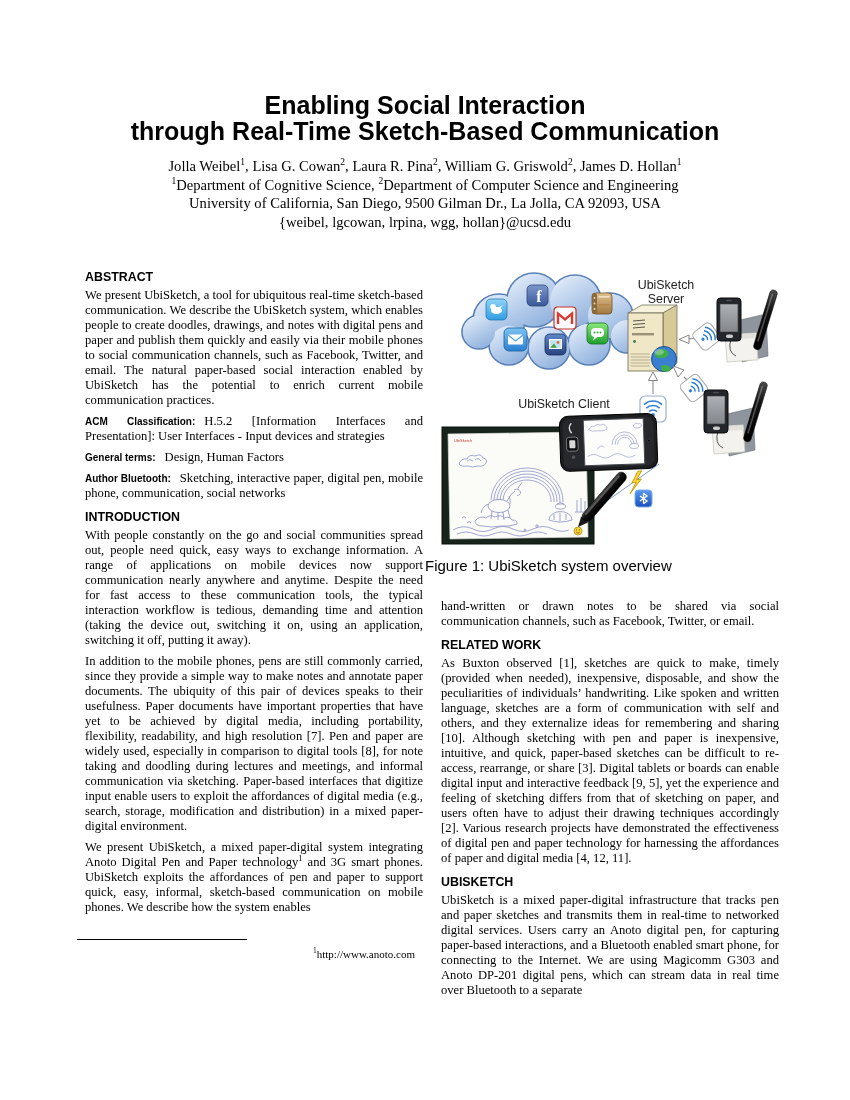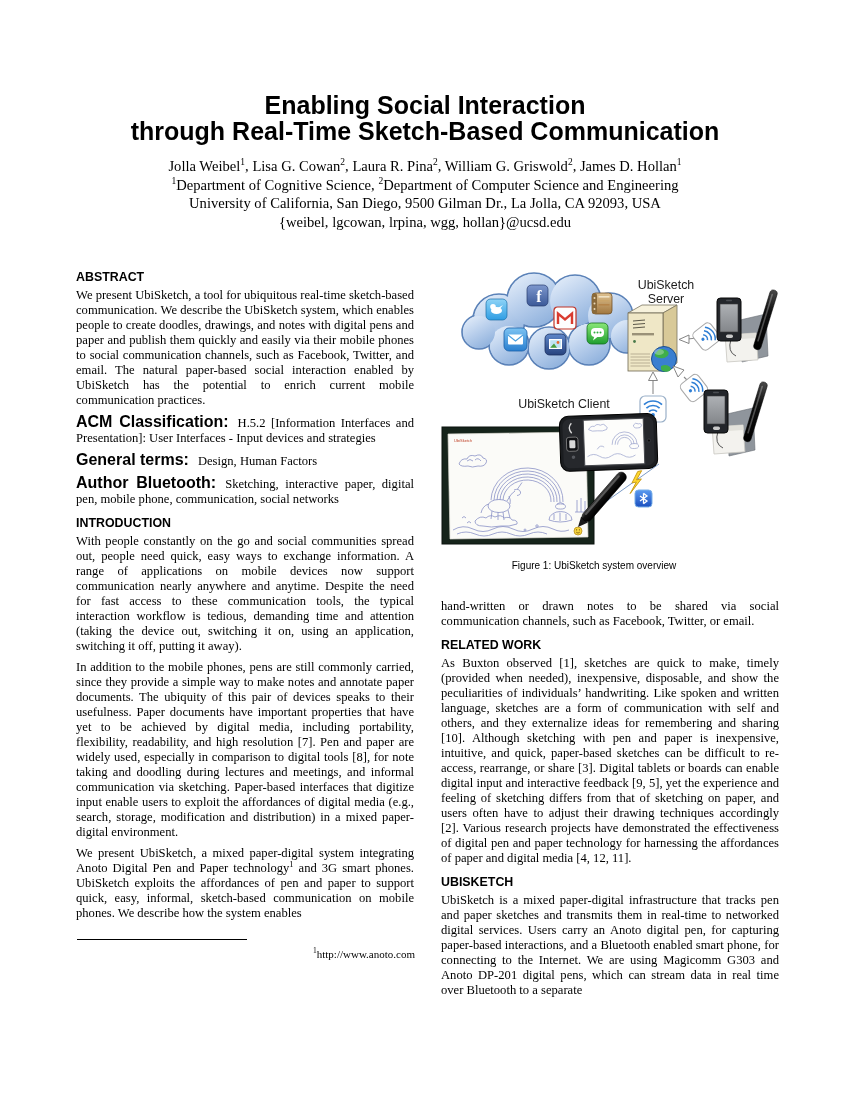--- a/index.html
+++ b/index.html
@@ -9,39 +9,39 @@
     -webkit-font-smoothing:antialiased;
   }
   .page{position:absolute;inset:0;background:#fff;}
   
   .header{position:absolute;top:92px;left:0;width:850px;text-align:center;}
   .title{font-family:"Liberation Sans", sans-serif;font-weight:bold;font-size:25px;line-height:26px;}
   .authors-block{margin-top:13px;font-size:14.6px;line-height:18.6px;}
   .authors-block sup{font-size:9.5px;line-height:0;}
   
   .col{position:absolute;top:268px;width:338px;font-size:12.6px;line-height:15px;text-align:justify;}
-  .col-left{left:76px;}
+  .col-left{left:85px;}
   .col-right{left:441px;}
   h2.sect{font-family:"Liberation Sans", sans-serif;font-size:12.4px;font-weight:bold;margin:9px 0 3px 0;text-align:left;}
   h2.sect.first{margin-top:2px;}
   .col p{margin:0 0 6px 0;}
-  .inline-label{font-family:"Liberation Sans", sans-serif;font-weight:bold;font-size:16px;padding-right:9px;}
+  .inline-label{font-family:"Liberation Sans", sans-serif;font-weight:bold;font-size:10px;padding-right:9px;}
   .col sup{font-size:8.5px;line-height:0;}
   
   .footblock{position:absolute;left:77px;top:939px;width:338px;text-align:right;}
   .fn-rule{width:170px;border-top:1.2px solid #000;margin:0 0 4px 0;}
   .fn-line{font-size:11px;line-height:13px;}
   .fn-line sup{font-size:7.5px;}
   .copyright{margin-top:15px;font-size:10.6px;line-height:12.8px;}
   .it{font-style:italic;}
   
   .figure{position:relative;height:287px;}
   .figure svg{position:absolute;left:-4px;top:0;}
   .fig-caption{
-    font-family:"Liberation Sans", sans-serif;font-size:10px;text-align:center;
+    font-family:"Liberation Sans", sans-serif;font-size:15px;text-align:left;
     margin:3px 0 26px 0;transform:translateX(-16px);
   }
   .svg-label{font-family:"Liberation Sans", sans-serif;font-size:12.4px;fill:#1c1c1c;}
 </style>
 </head>
 <body>
 
 <div class="page">
 
   <div class="header">

